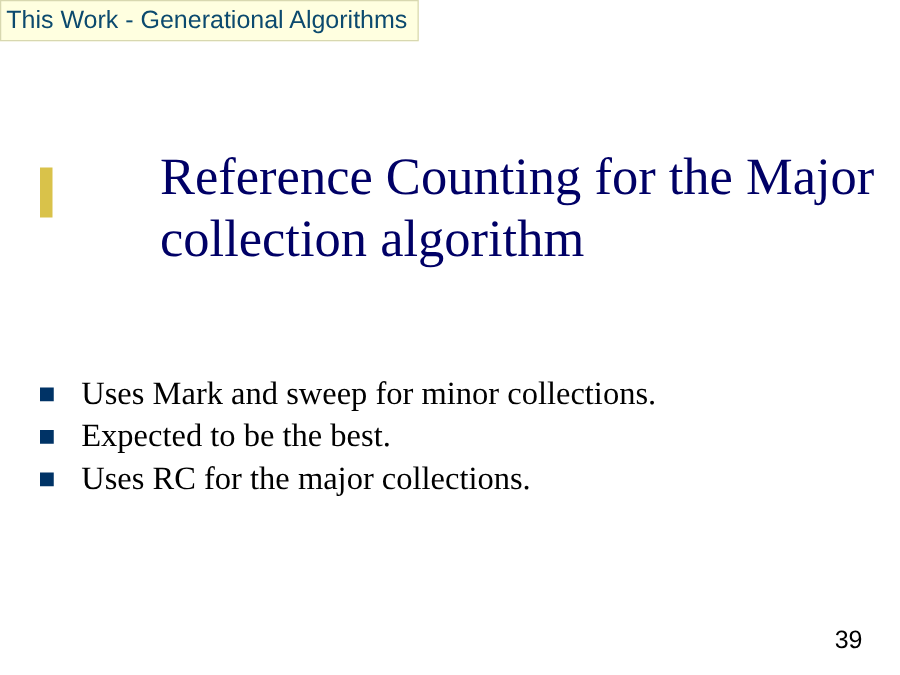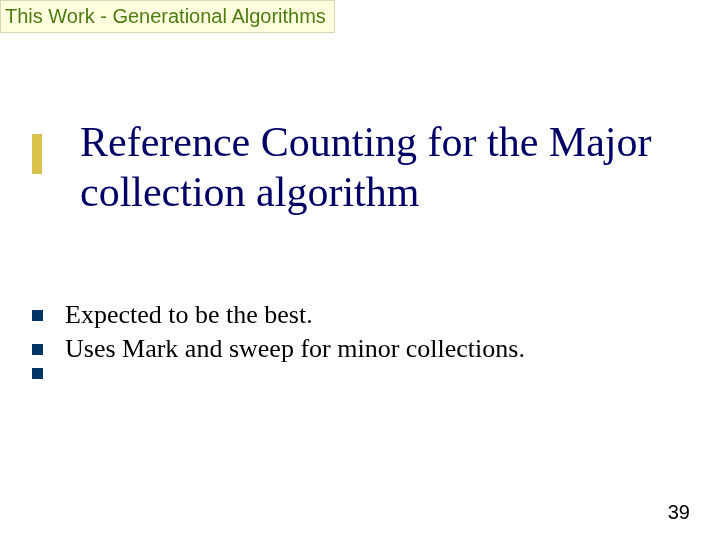--- a/index.html
+++ b/index.html
@@ -13,31 +13,32 @@
     overflow: hidden;
     position: relative;
   }
   .breadcrumb {
     position: absolute;
     top: 0;
     left: 0;
     padding: 4px 8px 4px 4px;
     font-family: Arial, Helvetica, sans-serif;
     font-size: 20px;
-    color: #4d7c0f;
+    color: #0c4a6e;
     background: #ffffe0;
     border: 1px solid #d8d8b0;
   }
   .title-wrap {
     position: absolute;
     top: 118px;
     left: 32px;
     right: 20px;
     display: flex;
     align-items: flex-start;
+    gap: 48px;
   }
   .accent {
     width: 10px;
     height: 40px;
     background: #d9c24a;
     margin-top: 16px;
     margin-right: 38px;
     flex: 0 0 auto;
   }
   .title {
@@ -85,24 +86,25 @@
 <div class="breadcrumb">This Work - Generational Algorithms</div>
 
 <div class="title-wrap">
   <div class="accent"></div>
   <div class="title">Reference Counting for the Major collection algorithm</div>
 </div>
 
 <div class="bullets">
   <div class="bullet-row">
     <div class="square"></div>
+    <div class="bullet-text">Uses Mark and sweep for minor collections.</div>
+  </div>
+  <div class="bullet-row">
+    <div class="square"></div>
     <div class="bullet-text">Expected to be the best.</div>
   </div>
   <div class="bullet-row">
     <div class="square"></div>
-    <div class="bullet-text">Uses Mark and sweep for minor collections.</div>
-  </div>
-  <div class="bullet-row">
-    <div class="square"></div>
+    <div class="bullet-text">Uses RC for the major collections.</div>
   </div>
 </div>
 
 <div class="page-num">39</div>
 
 </body></html>

